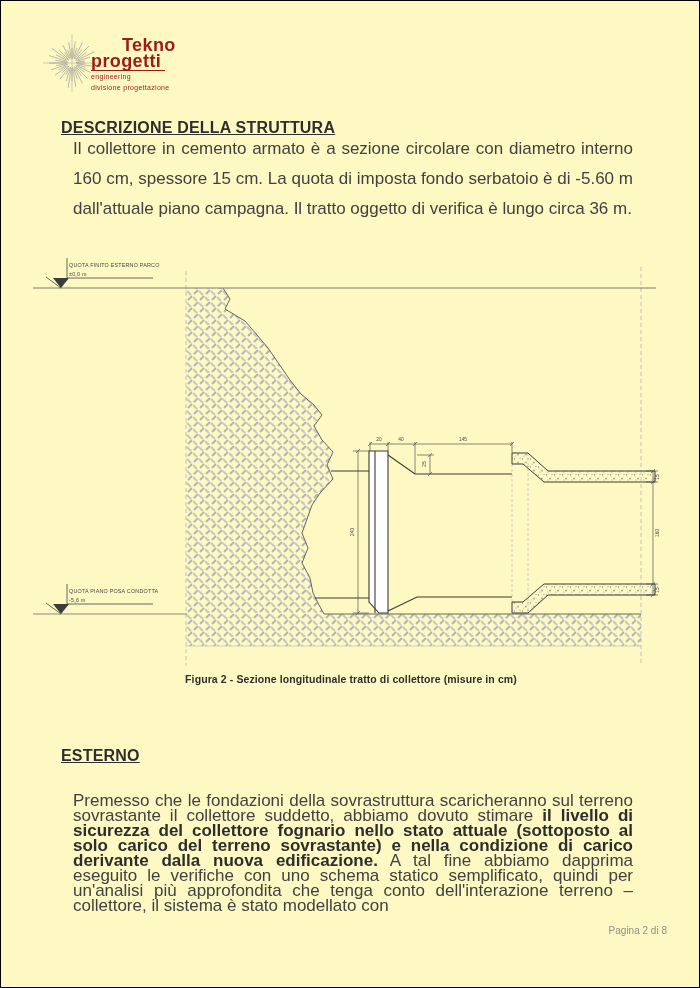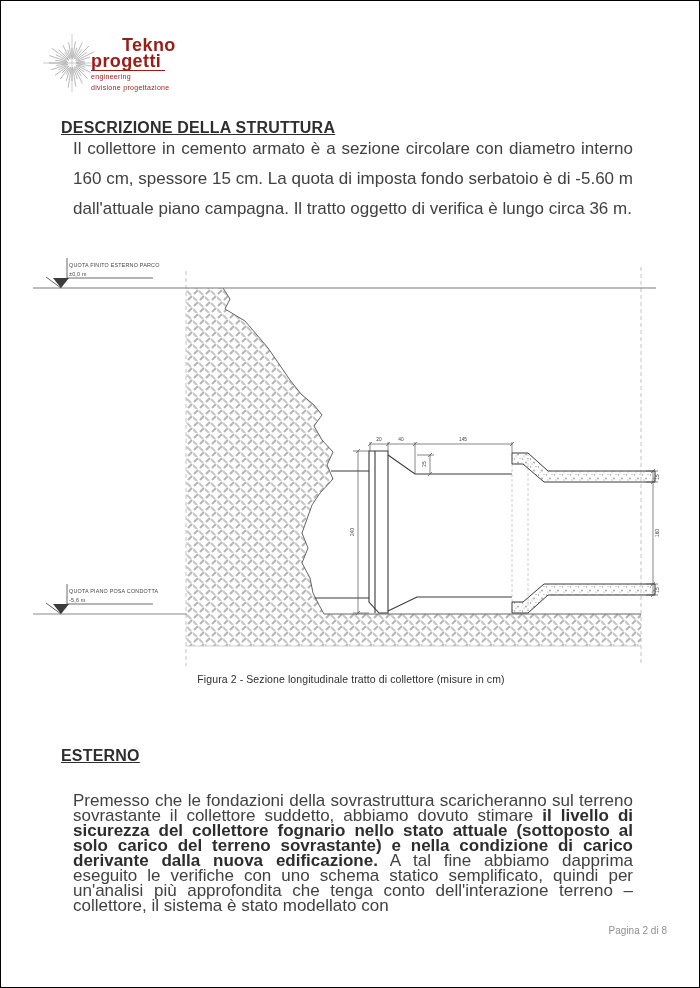--- a/index.html
+++ b/index.html
@@ -1,17 +1,17 @@
 <!DOCTYPE html>
 <html><head>
 <meta charset="utf-8">
 <style>
   html,body{margin:0;padding:0;background:#e8e8e8;}
   .page{
-    position:relative;width:700px;height:988px;background:#ffffff;
+    position:relative;width:700px;height:988px;background:#fef9c3;
     font-family:"Liberation Sans",sans-serif;color:#3d3d3d;
     box-sizing:border-box;border:1px solid #000;overflow:hidden;margin:0 auto;
   }
   
   .logo{position:absolute;top:33px;left:42px;display:flex;align-items:flex-start;}
   .logo-mark{width:58px;height:58px;flex:0 0 auto;}
   .logo-text{margin-left:-10px;margin-top:4px;color:#9b1b17;line-height:1;}
   .logo-name1{font-size:18px;font-weight:bold;letter-spacing:.4px;margin-left:31px;line-height:15px;}
   .logo-name2{font-size:18px;font-weight:bold;letter-spacing:.4px;line-height:16px;
               border-bottom:1px solid #9b1b17;padding-bottom:1px;display:inline-block;padding-right:4px;}
@@ -20,21 +20,21 @@
   .heading{position:absolute;left:60px;font-size:16px;font-weight:bold;color:#2e2e2e;
            text-decoration:underline;letter-spacing:.2px;}
   #h1{top:118px;}
   #h2{top:746px;}
   .para{position:absolute;left:72px;width:560px;font-size:17px;color:#414141;
         text-align:justify;}
   #p1{top:133px;line-height:30px;}
   #p2{top:792px;line-height:15px;}
   #p2 b{color:#2d2d2d;}
   .caption{position:absolute;top:672px;left:0;width:700px;text-align:center;
-           font-size:10.5px;font-weight:normal;color:#2e2e2e;letter-spacing:.1px;}
+           font-size:10.5px;font-weight:bold;color:#2e2e2e;letter-spacing:.1px;}
   .footer{position:absolute;top:924px;right:32px;font-size:10px;color:#8f8f8f;text-align:center;}
   
   .figure{position:absolute;left:30px;top:250px;width:650px;height:415px;}
   .figure text{font-family:"Liberation Sans",sans-serif;fill:#444;}
   .qlabel{font-size:5.4px;letter-spacing:.2px;}
   .dimtxt{font-size:4.8px;}
 </style>
 </head>
 <body>
 

